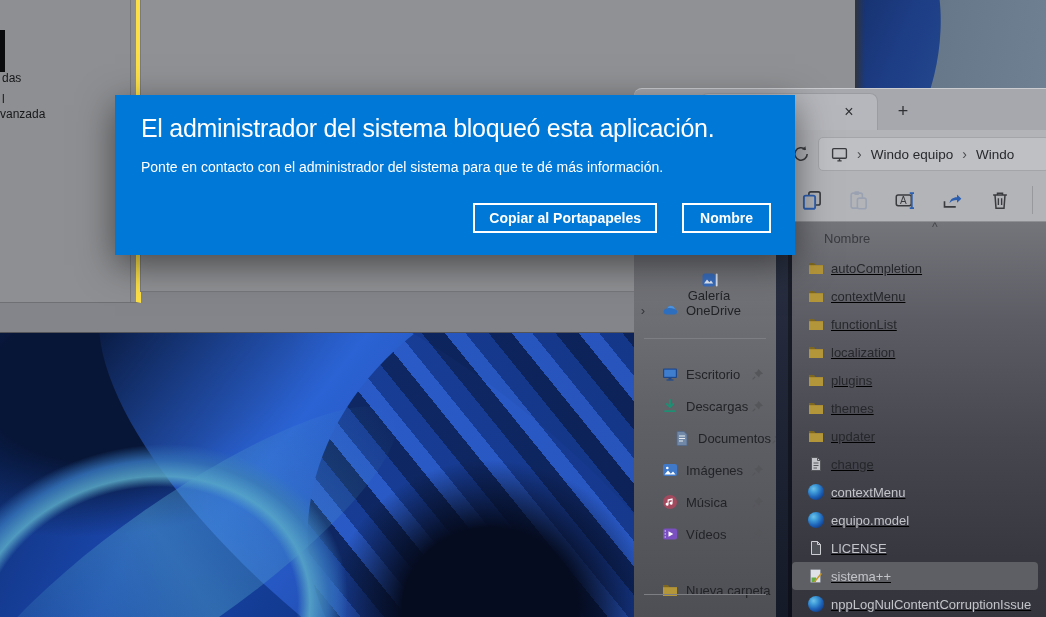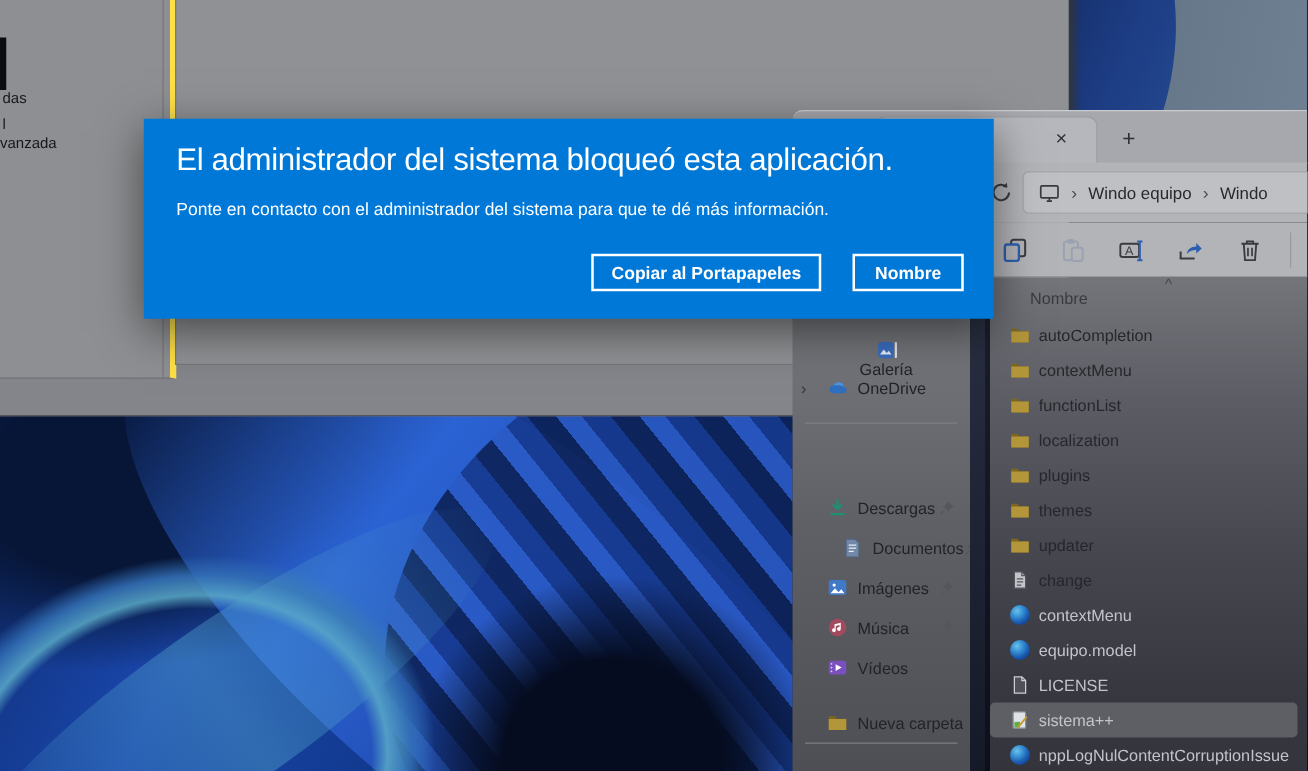--- a/index.html
+++ b/index.html
@@ -64,21 +64,21 @@
   .tool{position:absolute;top:12px;width:20px;height:20px;}
   .t-copy{left:10px;} .t-paste{left:56px;} .t-rename{left:103px;} .t-share{left:150px;} .t-delete{left:198px;}
   .tool-div{position:absolute;left:240px;top:8px;width:1px;height:28px;background:#98999d;}
 
   
   .content{position:absolute;left:0;top:92px;width:254px;height:395px;overflow:hidden;
            background:linear-gradient(180deg,#74757b 0%,#5c5d64 25%,#46474f 55%,#36373f 85%,#33343c 100%);}
   .colhead{position:absolute;left:0;top:0;width:254px;height:32px;}
   .colhead .name{position:absolute;left:32px;top:9px;font-size:13px;color:#393a40;}
   .colhead .sort{position:absolute;left:140px;top:-2px;font-size:12px;color:#45464c;}
-  .filelist{position:absolute;left:0;top:32px;width:254px;}
+  .filelist{position:absolute;left:0;top:32px;width:254px;text-decoration:underline;}
   .file-row{position:relative;height:28px;display:flex;align-items:center;padding-left:16px;box-sizing:border-box;gap:7px;}
   .file-row .fi{width:16px;height:16px;flex:0 0 16px;display:inline-block;}
   .file-row .label{font-size:13px;white-space:nowrap;}
   .filelist .file-row:nth-child(-n+8) .label{color:#26272c;}
   .filelist .file-row:nth-child(n+9) .label{color:#c3c4ca;}
   .file-row.selected{background:#5e5f65;border-radius:4px;width:246px;}
   .file-row.selected .label{color:#eef0f4;}
   .edge-ball{width:16px;height:16px;border-radius:50%;display:inline-block;
      background:radial-gradient(circle at 35% 30%,#6fc0e8 0%,#3e9bd8 25%,#1e63b8 55%,#123f8c 80%,#0d2f6e 100%);}
 
@@ -164,20 +164,38 @@
         <span class="chev">›</span>
         <span class="si">
           <svg width="100%" height="100%" viewBox="0 0 16 16" xmlns="http://www.w3.org/2000/svg">
             <path d="M4 12.5h8.6a2.6 2.6 0 0 0 .4-5.17A4.2 4.2 0 0 0 5 6.4 3.1 3.1 0 0 0 4 12.5z" fill="#2e6fc0"></path>
             <path d="M5 6.4a4.2 4.2 0 0 1 8 .93 2.6 2.6 0 0 1 1.4 1.2C13 6.6 9 5.6 5 6.4z" fill="#4f93dc"></path>
           </svg>
         </span>
         <span class="slabel">OneDrive</span>
       </div>
       <div class="side-sep" style="top: 208px;"></div>
+      <div class="side-item" style="top: 228px;">
+        <span class="nochev"></span>
+        <span class="si">
+          <svg width="100%" height="100%" viewBox="0 0 16 16" xmlns="http://www.w3.org/2000/svg">
+            <rect x="1" y="2.5" width="14" height="9.5" rx="1" fill="#1c478c"></rect>
+            <rect x="2.2" y="3.7" width="11.6" height="7.1" fill="#3f7ecf"></rect>
+            <path d="M6.5 12h3v1.5h-3z" fill="#1c478c"></path>
+            <path d="M4.5 14h7" stroke="#1c478c" stroke-width="1.2"></path>
+          </svg>
+        </span>
+        <span class="slabel">Escritorio</span>
+        <span class="pin">
+          <svg width="100%" height="100%" viewBox="0 0 16 16" xmlns="http://www.w3.org/2000/svg">
+            <path d="M9 1.2 14.8 7l-3.3 1.1-1.6 3.5L4.2 5.9l3.5-1.6z" fill="#55565a"></path>
+            <path d="M5.2 10.8 2 14" stroke="#55565a" stroke-width="1.4"></path>
+          </svg>
+        </span>
+      </div>
       <div class="side-item" style="top: 260px;">
         <span class="nochev"></span>
         <span class="si">
           <svg width="100%" height="100%" viewBox="0 0 16 16" xmlns="http://www.w3.org/2000/svg">
             <path d="M8 2v7.2M8 9.2 4.8 6M8 9.2 11.2 6" stroke="#1f8f74" stroke-width="1.8" fill="none" stroke-linecap="round"></path>
             <path d="M3 13.2h10" stroke="#1f8f74" stroke-width="1.8" stroke-linecap="round"></path>
           </svg>
         </span>
         <span class="slabel">Descargas</span>
         <span class="pin">
@@ -248,21 +266,21 @@
           </svg>
         </span>
         <span class="slabel">Vídeos</span>
         <span class="pin">
           <svg width="100%" height="100%" viewBox="0 0 16 16" xmlns="http://www.w3.org/2000/svg">
             <path d="M9 1.2 14.8 7l-3.3 1.1-1.6 3.5L4.2 5.9l3.5-1.6z" fill="#55565a"></path>
             <path d="M5.2 10.8 2 14" stroke="#55565a" stroke-width="1.4"></path>
           </svg>
         </span>
       </div>
-      <div class="side-item" style="top: 432px;">
+      <div class="side-item" style="top: 444px;">
         <span class="nochev"></span>
         <span class="si">
           <svg width="100%" height="100%" viewBox="0 0 16 16" xmlns="http://www.w3.org/2000/svg">
             <path fill="#7d671f" d="M1 3h5l1.6 2H15v9H1z"></path>
             <path fill="#b3953a" d="M1 5.2h14V14H1z"></path>
           </svg>
         </span>
         <span class="slabel">Nueva carpeta</span>
       </div>
       <div class="side-sep" style="top: 464px;"></div>

